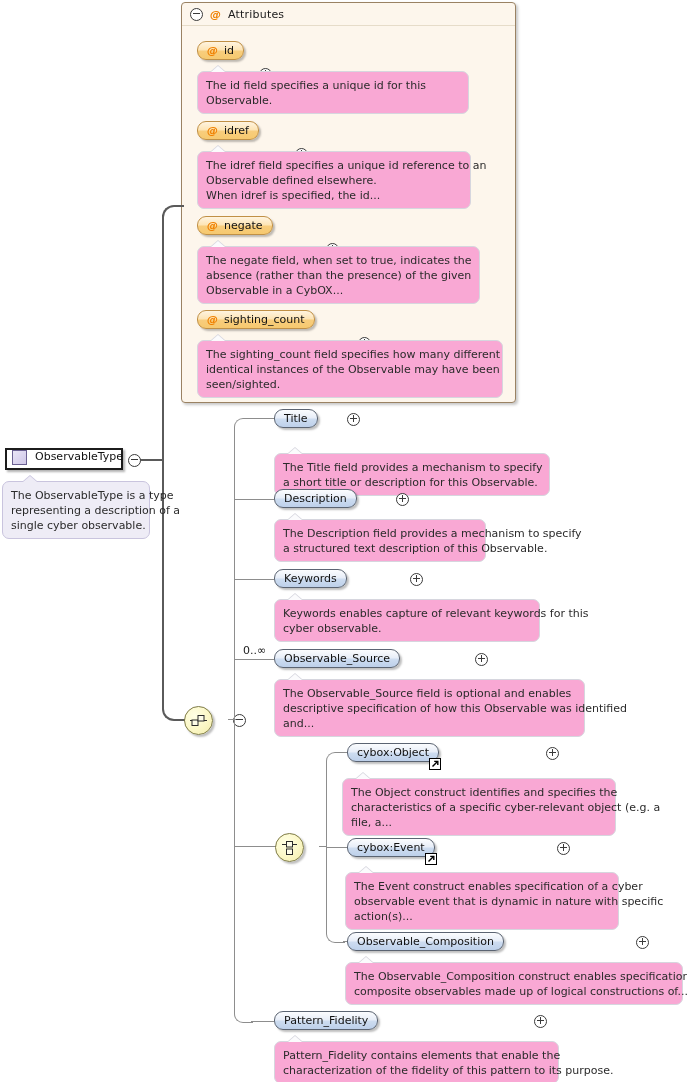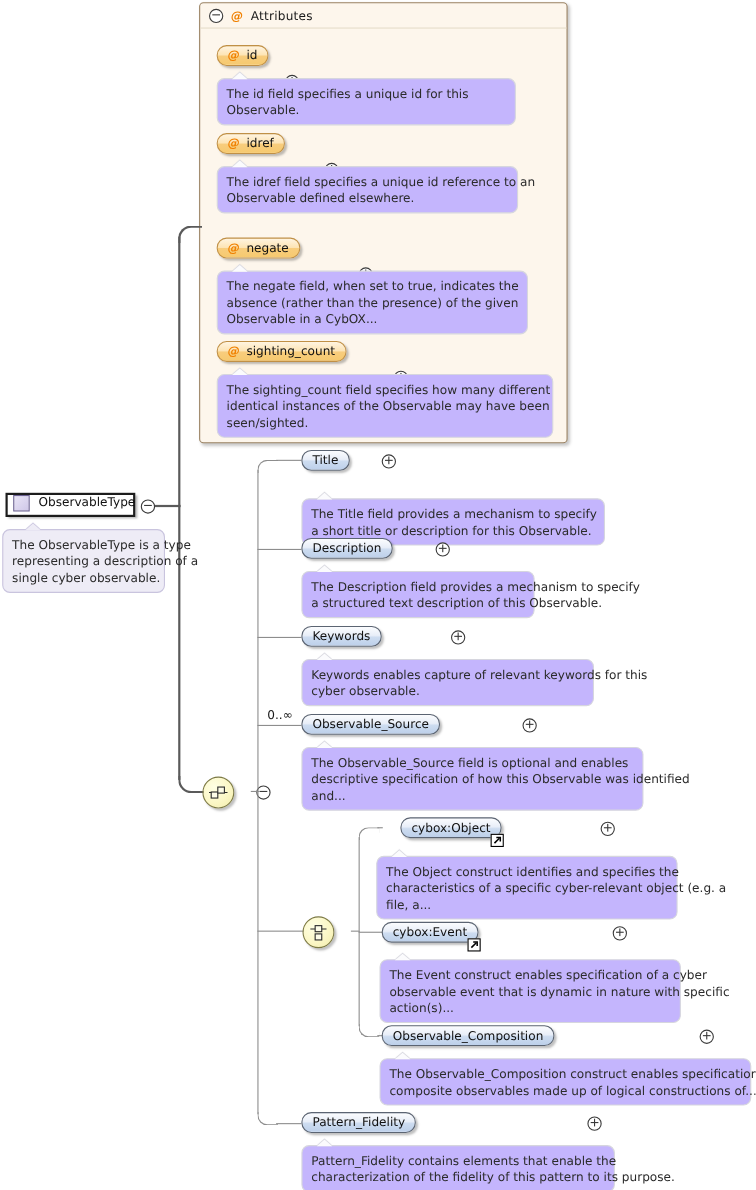--- a/index.html
+++ b/index.html
@@ -123,21 +123,21 @@
     width: 12px; height: 12px;
     background: #fff;
     border: 1px solid #000;
     box-sizing: border-box;
   }
   .ext-ref svg { display: block; }
 
   
   .doc {
     position: absolute;
-    background: #c4b5fd;
+    background: #f9a8d4;
     border: 1px solid #d6d6de;
     border-radius: 7px;
     padding: 6px 8px 5px 8px;
     box-sizing: border-box;
     color: #2b2b2b;
     font-size: 11px;
     line-height: 15px;
   }
   .doc.lav { background: #eeecf6; border-color: #c9c4de; }
   .doc .notch-tri {
@@ -220,20 +220,21 @@
   
   <div class="node attr" style="left:15px; top:118px;">
     <span class="at-sign">@</span>
     <span class="node-label">idref</span>
   </div>
   <span class="toggle plus abs" style="left:96px; top:122px;"></span>
   <div class="doc" style="left:15px; top:148px; width:274px;">
     <span class="notch-tri"></span>
     <div class="doc-line">The idref field specifies a unique id reference to an</div>
     <div class="doc-line">Observable defined elsewhere.</div>
+    <div class="doc-line">When idref is specified, the id...</div>
   </div>
 
   
   <div class="node attr" style="left:15px; top:213px;">
     <span class="at-sign">@</span>
     <span class="node-label">negate</span>
   </div>
   <span class="toggle plus abs" style="left:111px; top:217px;"></span>
   <div class="doc" style="left:15px; top:243px; width:283px;">
     <span class="notch-tri"></span>
@@ -375,21 +376,21 @@
 <div class="line-h abs" style="left:319px; top:846px; width:8px;"></div>
 <div class="line-v abs" style="left:326px; top:761px; height:85px;"></div>
 <div class="line-v abs" style="left:326px; top:846px; height:87px;"></div>
 <div class="corner abs" style="left:326px; top:752px; width:18px; height:11px;"></div>
 <div class="corner-bl abs" style="left:326px; top:931px; width:18px; height:11px;"></div>
 <div class="line-h abs" style="left:343px; top:752px; width:5px;"></div>
 <div class="line-h abs" style="left:326px; top:847px; width:22px;"></div>
 <div class="line-h abs" style="left:343px; top:941px; width:5px;"></div>
 
 
-<div class="node elem" style="left:364px; top:743px;">
+<div class="node elem" style="left:347px; top:743px;">
   <span class="node-label">cybox:Object</span>
   <span class="ext-ref">
     <svg width="10" height="10" viewBox="0 0 10 10">
       <path d="M2.5 7.5 L7 3" stroke="#000" stroke-width="1.4"></path>
       <path d="M4.2 2.4 L7.8 2.4 L7.8 6" fill="none" stroke="#000" stroke-width="1.4"></path>
     </svg>
   </span>
 </div>
 <span class="toggle plus abs" style="left:430px; top:747px;"></span>
 <div class="doc" style="left:342px; top:778px; width:274px;">

